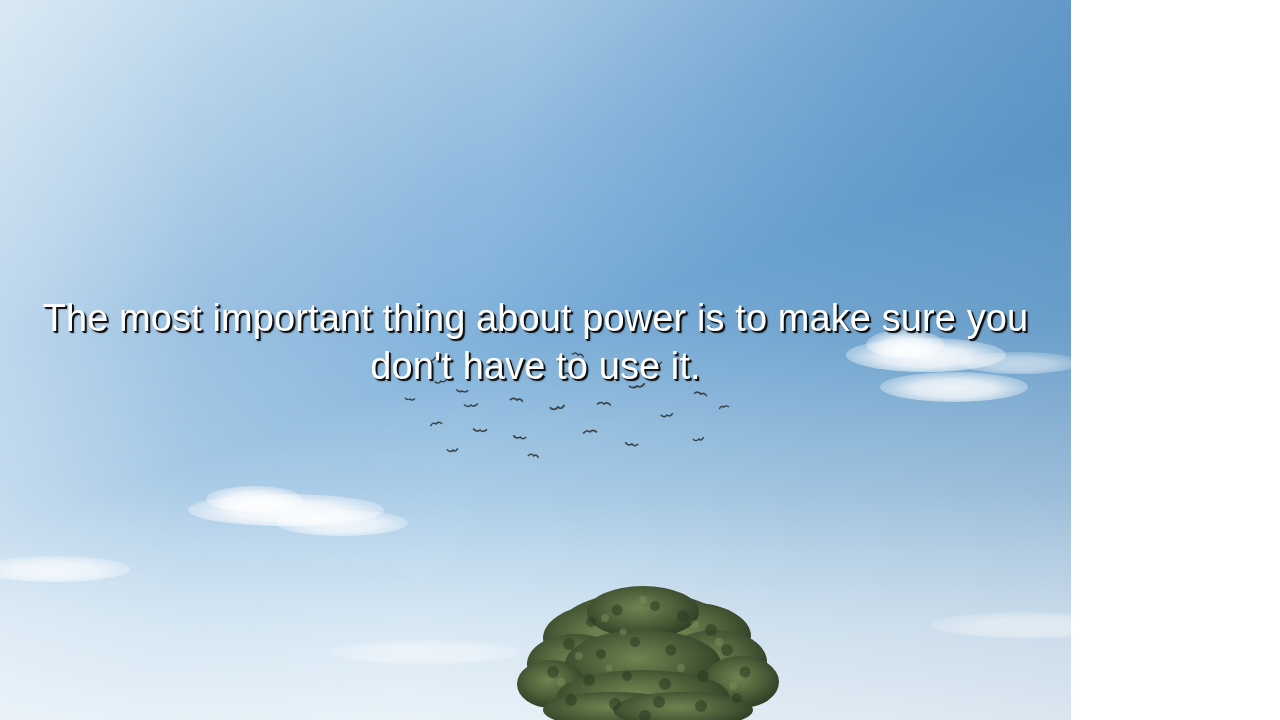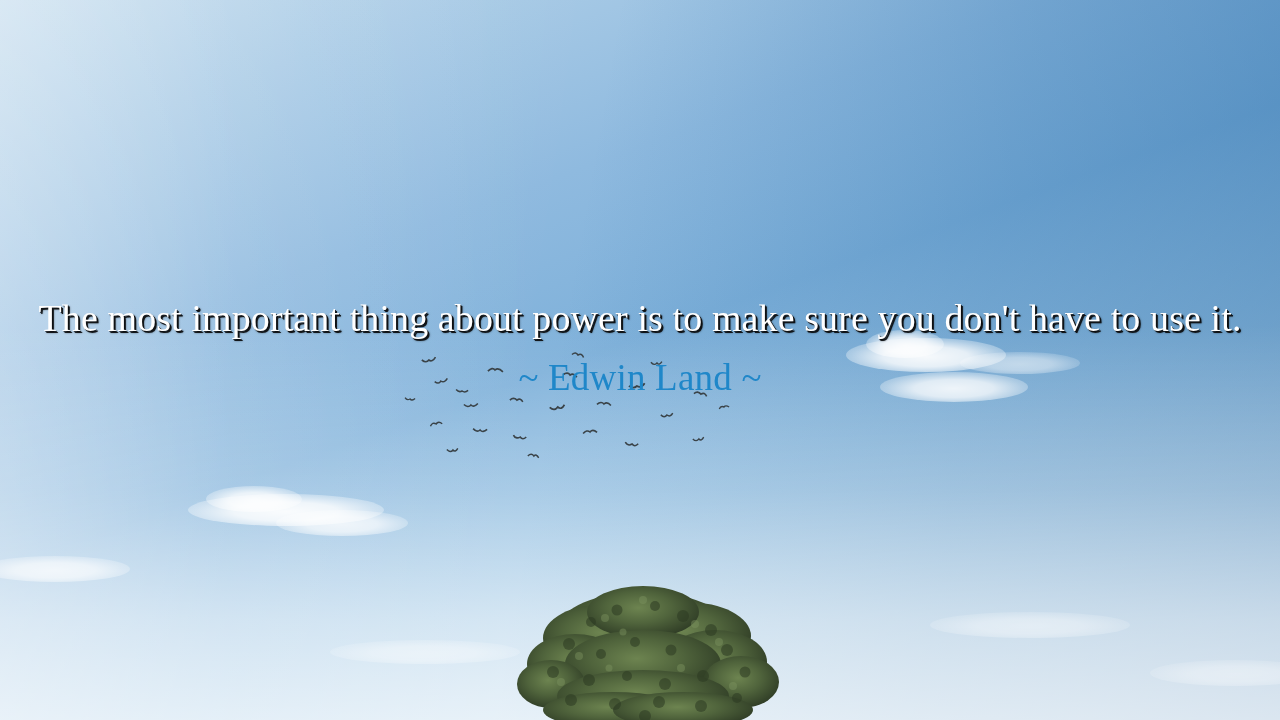--- a/index.html
+++ b/index.html
@@ -7,24 +7,24 @@
     margin: 0;
     padding: 0;
     width: 1280px;
     height: 720px;
     overflow: hidden;
     background: #ffffff;
   }
 
   #stage {
     position: relative;
-    width: 1280px;
+    width: 1071px;
     height: 720px;
     overflow: hidden;
-    font-family: Liberation Serif, serif;
+    font-family: Liberation Sans, sans-serif;
   }
 
   
   .sky-base {
     position: absolute;
     inset: 0;
     background: linear-gradient(160deg,
         #bfd9ec 0%,
         #a9cbe6 14%,
         #8fbadf 32%,
@@ -347,16 +347,15 @@
     </div>
     <div class="bird" style="left:718px; top:404px; transform:rotate(-11deg);">
       <svg width="12" height="6" viewBox="0 0 12 6">
           <path d="M1 4 Q3 1 6 3 Q8 1 11 4" stroke="#3a4348" stroke-width="1.4" fill="none"></path>
         </svg>
     </div>
   </div>
 
   <div class="text-block">
     <p id="quote-text">The most important thing about power is to make sure you don't have to use it.</p>
-    <p id="author-text">~ Edwin Land ~</p>
   </div>
 
 </div>
 
 </body></html>

